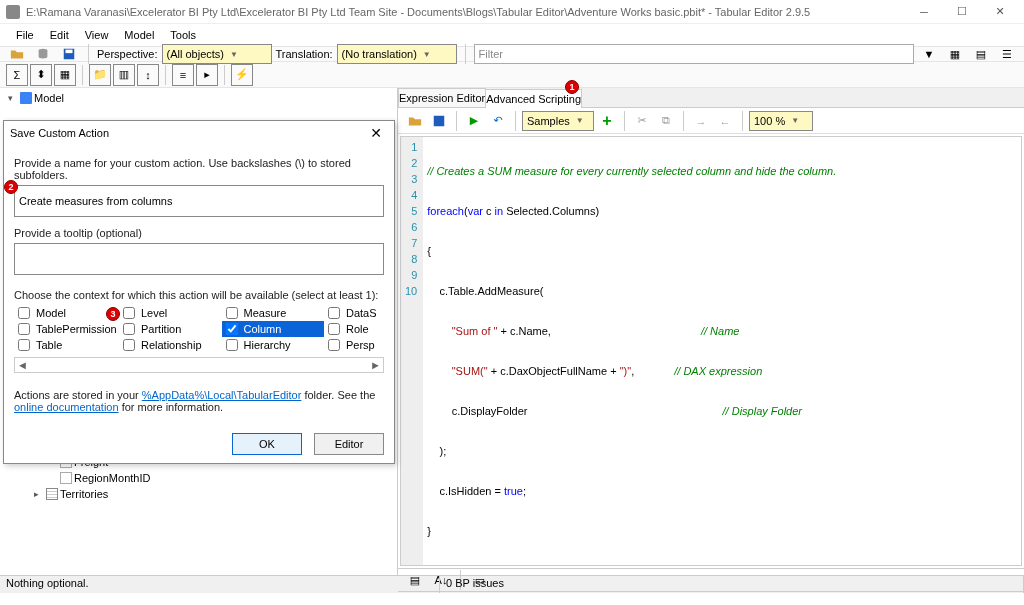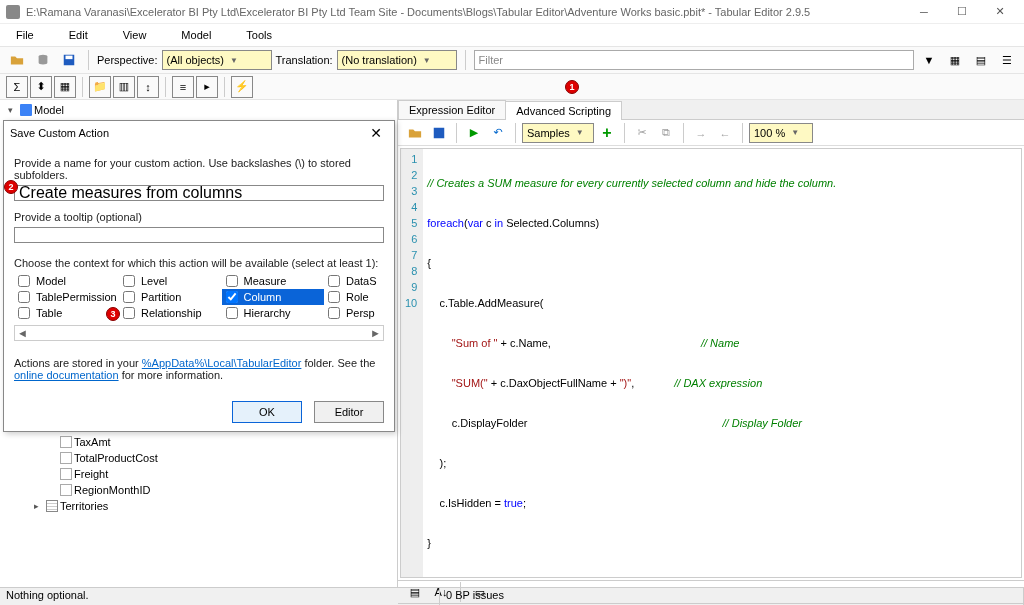--- a/index.html
+++ b/index.html
@@ -2,40 +2,40 @@
 <html><head>
 <meta charset="utf-8">
 <style>
   * { box-sizing: border-box; font-family: "Segoe UI", Tahoma, sans-serif; font-size: 11px; }
   body { margin: 0; background: #fff; overflow: hidden; width: 1024px; height: 605px; position: relative; }
   .titlebar { height: 24px; display: flex; align-items: center; padding: 0 6px; background: #fff; border-bottom: 1px solid #eee; }
   .titlebar .t-icon { width: 14px; height: 14px; margin-right: 6px; background:#888; border-radius:2px;}
   .titlebar .title { color:#666; flex:1; }
   .winbtns { display:flex; gap:2px;}
   .winbtn { width: 36px; height: 22px; display:flex; align-items:center; justify-content:center; color:#555;}
-  .menubar { height: 22px; display: flex; align-items: center; padding: 2px 8px; gap: 19px; }
+  .menubar { height: 22px; display: flex; align-items: center; padding: 2px 8px; gap: 0; }
   .menubar span { padding: 2px 8px; }
-  .toolbar1 { height: 28px; display: flex; align-items: center; padding: 2px 6px; gap: 4px; border-top:1px solid #e5e5e5; border-bottom:1px solid #e5e5e5; background:#fafafa;}
+  .toolbar1 { height: 16px; display: flex; align-items: center; padding: 2px 6px; gap: 4px; border-top:1px solid #e5e5e5; border-bottom:1px solid #e5e5e5; background:#fafafa;}
   .tbtn { width:22px; height:22px; display:flex; align-items:center; justify-content:center; border:1px solid transparent; }
   .tbtn svg { width:14px; height:14px; }
   .sep { width:1px; height:20px; background:#ccc; margin:0 4px;}
   .combo { height:20px; border:1px solid #888; background:#fef9c3; display:flex; align-items:center; padding:0 4px; gap:6px; font-size:11px;}
   .combo .arrow { font-size:8px; color:#666;}
   .filterbox { flex:1; height:20px; border:1px solid #aaa; background:#fff; padding:0 4px; display:flex; align-items:center; color:#888;}
   .toolbar2 { height: 26px; display: flex; align-items: center; padding: 2px 6px; gap: 2px; border-bottom:1px solid #e5e5e5; background:#fafafa;}
   .tb2btn { width:22px; height:22px; border:1px solid #888; display:flex; align-items:center; justify-content:center;}
   .main { display:flex; height: calc(605px - 24px - 22px - 28px - 26px - 18px); }
   .leftpane { width:398px; border-right:1px solid #ccc; position:relative; background:#fff; overflow:hidden;}
   .tree { padding:2px 4px; }
   .tree-row { display:flex; align-items:center; height:16px; gap:2px; padding-left:4px;}
   .tri { width:10px; font-size:9px; color:#555;}
   .cube { width:12px; height:12px; background:#3b82f6; border-radius:1px;}
   .rightpane { flex:1; display:flex; flex-direction:column; }
   .tabs { height:22px; display:flex; border-bottom:1px solid #ccc; background:#f0f0f0;}
-  .tab { padding:3px 10px; border:1px solid #ccc; border-bottom:none; background:#f8f8f8; margin-right:-1px;}
+  .tab { padding:3px 0; border:1px solid #ccc; border-bottom:none; background:#f8f8f8; margin-right:-1px;}
   .tab.active { background:#fff; position:relative; top:1px;}
   .scripttb { height:26px; display:flex; align-items:center; padding:2px 6px; gap:2px; border-bottom:1px solid #ddd;}
   .codearea { flex:1; display:flex; font-family: Consolas, monospace; font-size:12px; background:#fff; border:1px solid #ccc; margin:2px;}
   .gutter { background:#eee; color:#2b91af; text-align:right; padding:2px 6px 2px 4px; }
   .gutter div { height:16px; line-height:16px;}
   .code { padding:2px 4px; white-space:pre; }
   .code div { height:16px; line-height:16px;}
   .c-comment { color:#008000; font-style:italic;}
   .c-kw { color:#0000ff;}
   .c-str { color:#a31515;}
@@ -45,21 +45,21 @@
   .statusbar div { padding:1px 6px; border-right:1px solid #ccc;}
   .statusbar .s1 { width:440px;}
   .statusbar .s2 { flex:1;}
   
   .dialog { position:absolute; left:3px; top:120px; width:392px; background:#fff; border:1px solid #888; box-shadow:2px 2px 6px rgba(0,0,0,0.2); z-index:10;}
   .dlg-title { height:24px; display:flex; align-items:center; padding:0 6px; }
   .dlg-title .dt { flex:1; font-size:11px;}
   .dlg-close { width:24px; text-align:center; font-size:14px;}
   .dlg-body { padding:8px 10px; }
   .dlg-body .lbl { margin:4px 0; font-size:11px; color:#222;}
-  .dlg-body input[type=text] { width:100%; height:16px; border:1px solid #888; padding:0 4px; font-size:16px;}
+  .dlg-body input[type=text] { width:100%; height:32px; border:1px solid #888; padding:0 4px; font-size:11px;}
   .ctxgrid { display:flex; gap:0; border:0; margin-top:4px;}
   .ctxcol { display:flex; flex-direction:column; }
   .ctxitem { display:flex; align-items:center; height:16px; gap:3px; padding-right:10px;}
   .ctxitem input { width:12px; height:12px;}
   .ctxitem.sel { background:#0a64d8; color:#fff;}
   .hscroll { height:16px; border:1px solid #ccc; margin-top:4px; display:flex; align-items:center; justify-content:space-between; padding:0 2px; color:#666; font-size:9px;}
   .dlg-btns { display:flex; justify-content:flex-end; gap:12px; padding:8px 10px;}
   .dlg-btn { width:70px; height:22px; border:1px solid #888; background:#f0f0f0; display:flex; align-items:center; justify-content:center;}
   .dlg-btn.primary { border:1px solid #0a64d8; background:#e5f1fb;}
   a.link { color:#0066cc; text-decoration:underline;}

